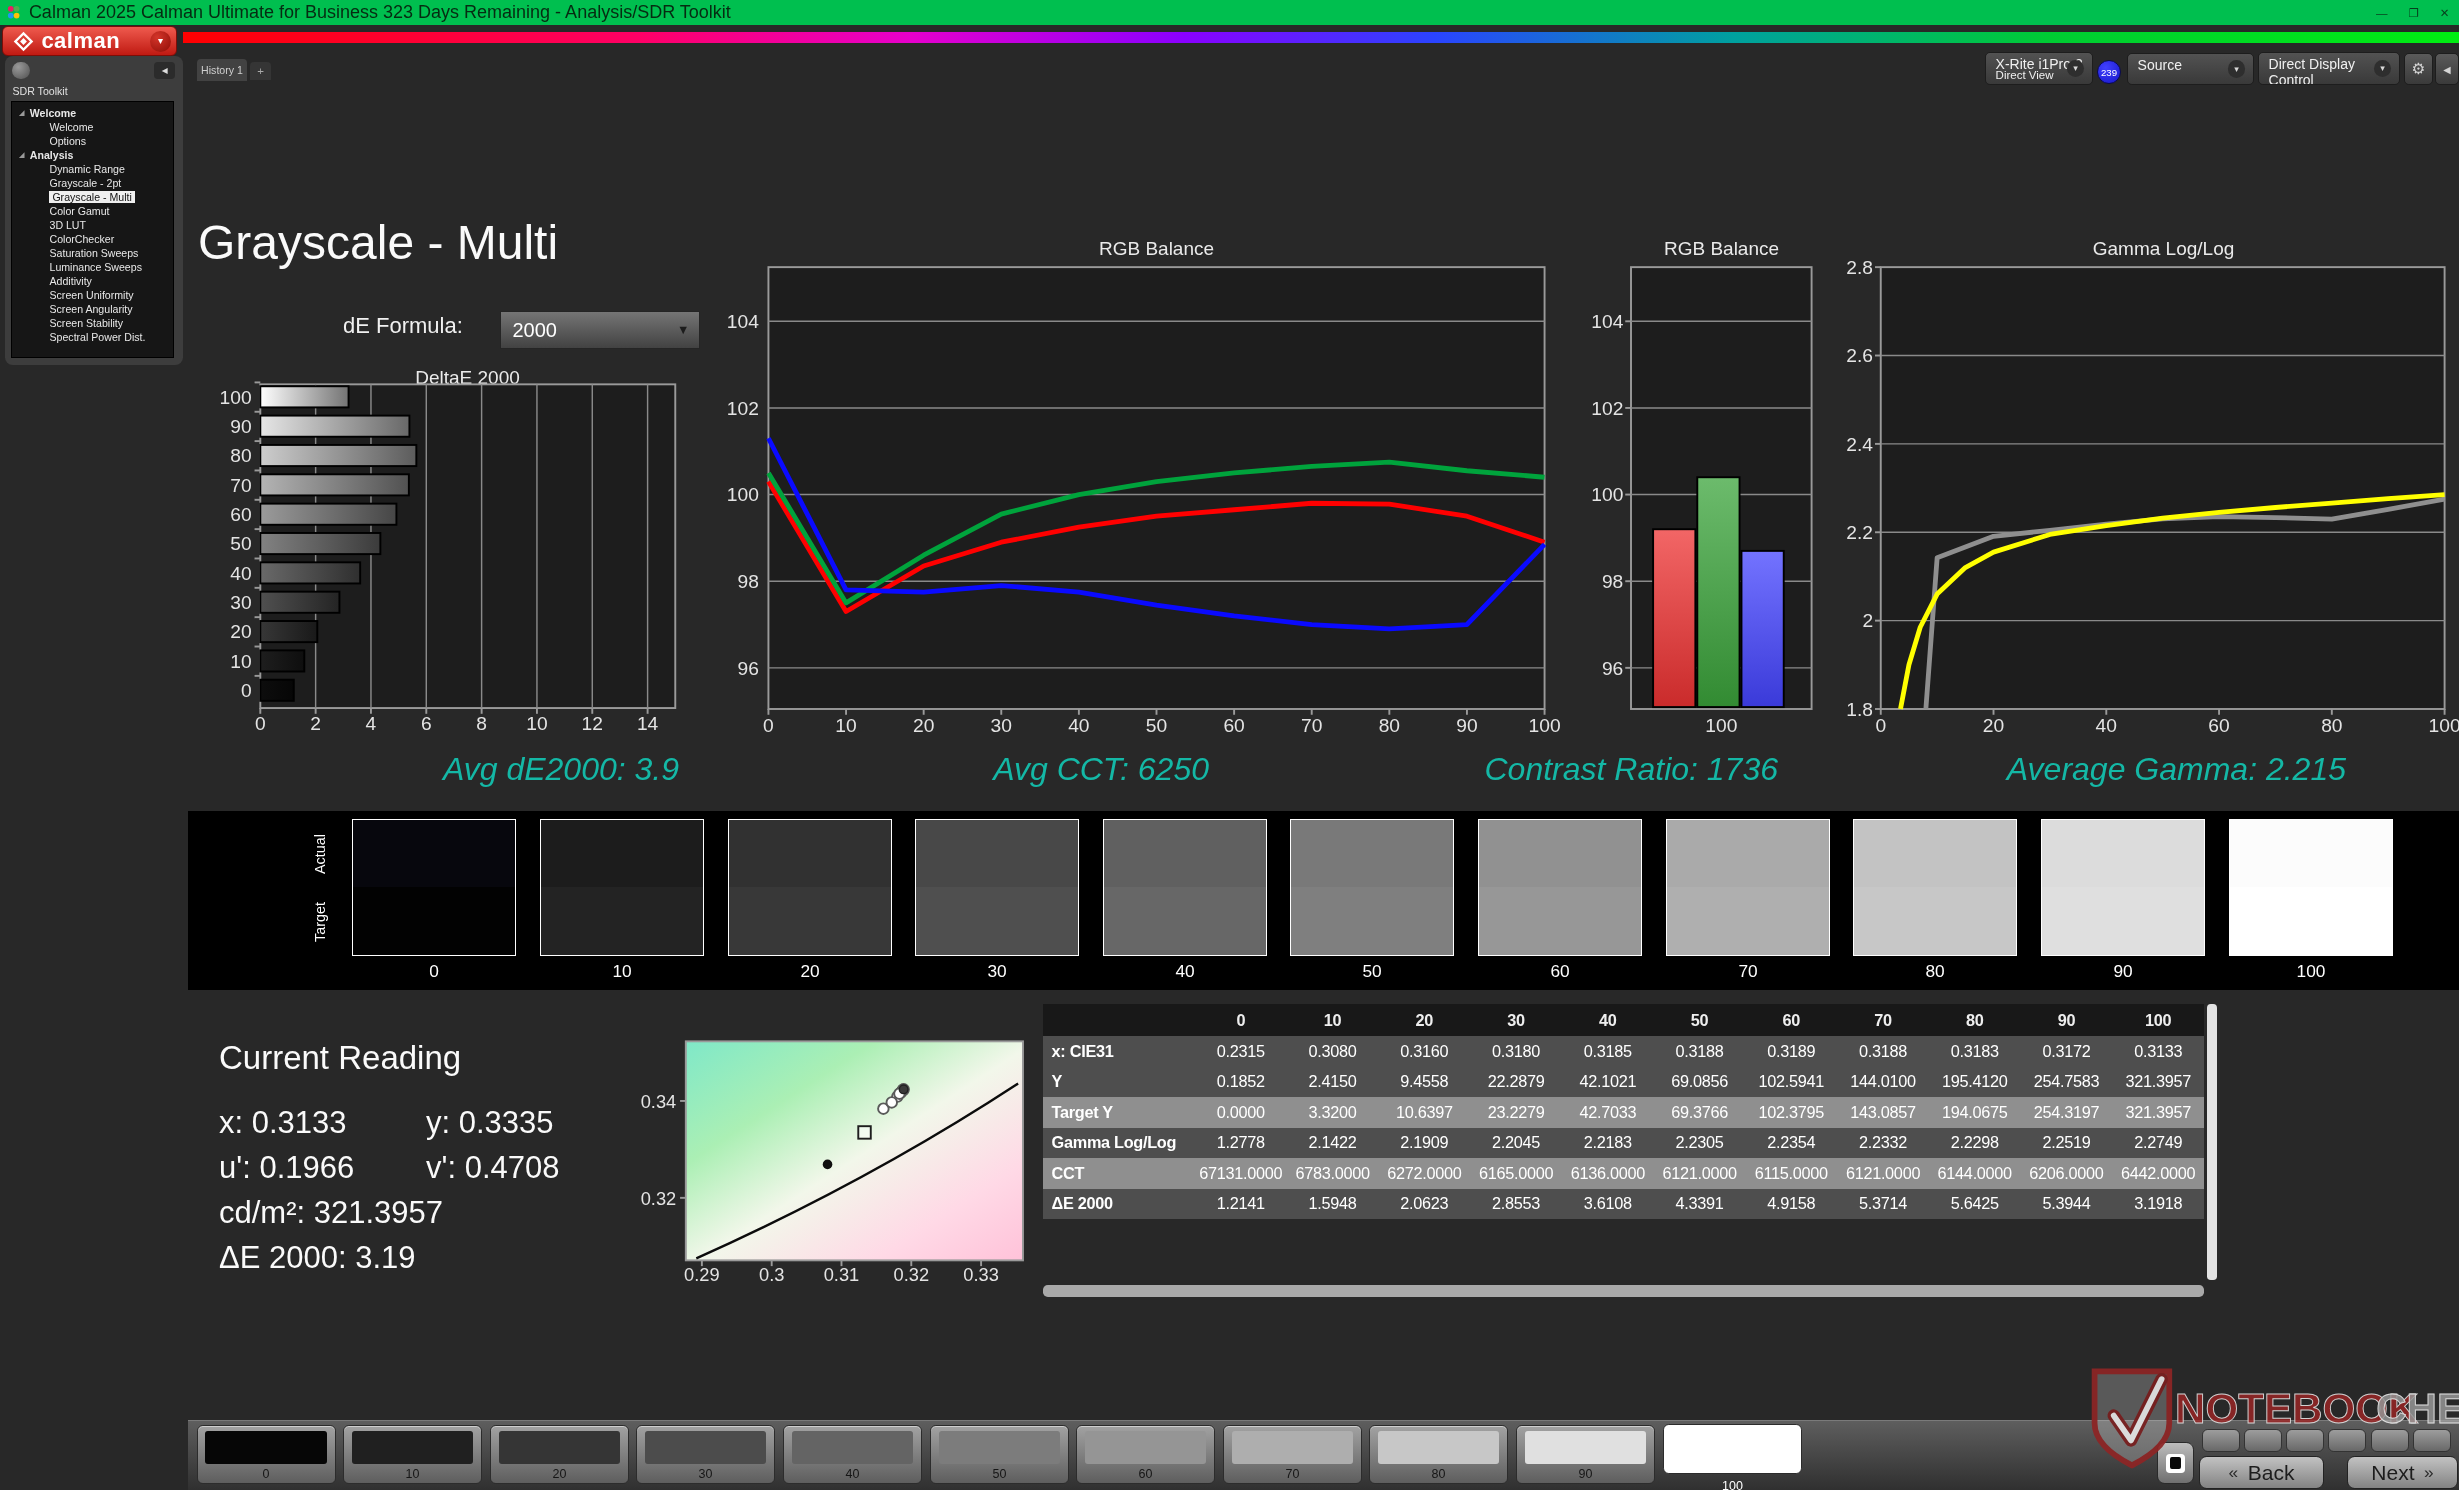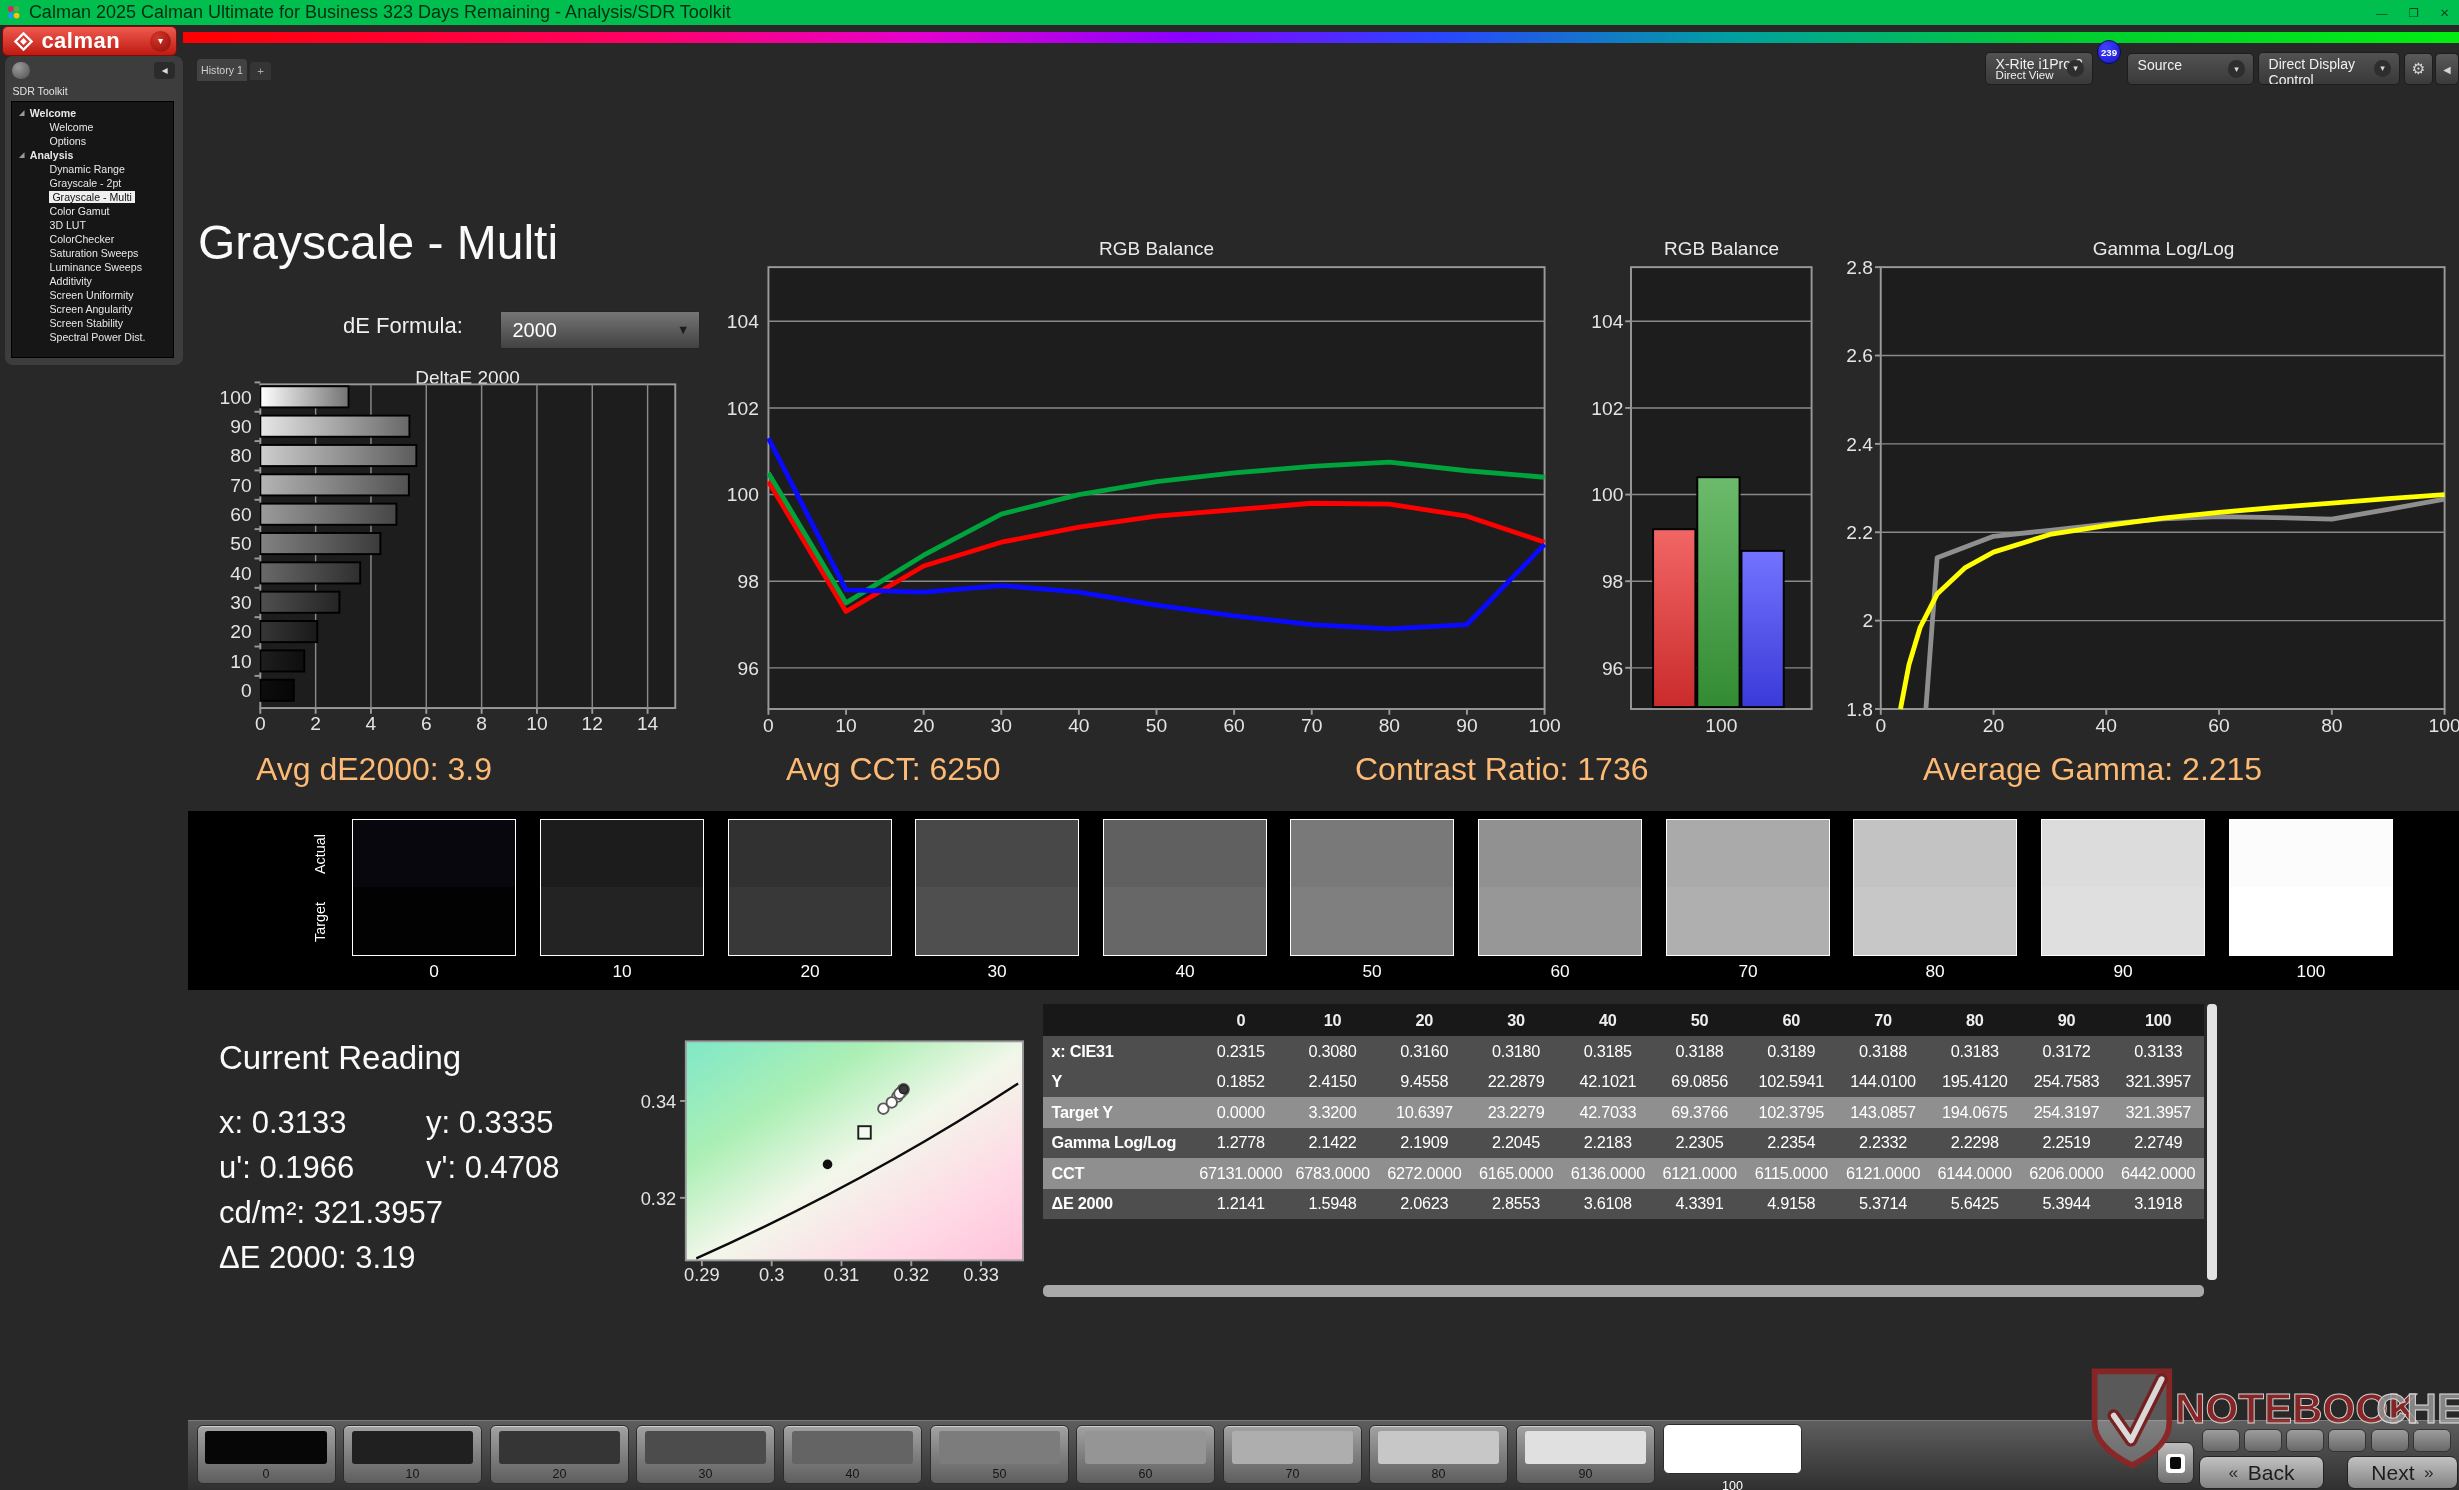--- a/index.html
+++ b/index.html
@@ -36,32 +36,32 @@
   .tree-item .expander{position:absolute;left:6.7px;top:2.9px;color:#9a9a9a;font-size:6.7px;}
   .tree-item .tl.sel{background:#efefef;color:#111;padding:0 2.9px;}
   
   .widget{position:absolute;border-radius:4.8px;background:linear-gradient(#525252,#393939);border:1px solid #1d1d1d;
     box-sizing:border-box;overflow:hidden;color:#f0f0f0;}
   .widget .stripe{position:absolute;left:0;top:0;bottom:0;width:3.8px;}
   .widget .wl1{position:absolute;left:9.6px;top:2.9px;font-size:14px;}
   .widget .wl2{position:absolute;left:9.6px;top:16.3px;font-size:11.5px;}
   .widget .chev{position:absolute;right:7.7px;top:50%;margin-top:-8.6px;width:17.3px;height:17.3px;border-radius:50%;
     background:#2e2e2e;color:#d8d8d8;font-size:7.7px;display:flex;align-items:center;justify-content:center;}
-  .badge{position:absolute;left:2097px;top:40px;width:24px;height:24px;border-radius:50%;background:radial-gradient(circle at 35% 30%,#4040ff,#1515c8);
-    border:1px solid #0a0a50;color:#fff;font-size:9.6px;font-weight:bold;display:flex;align-items:center;justify-content:center;box-sizing:border-box;}
+  .badge{position:absolute;left:2097px;top:60px;width:24px;height:24px;border-radius:50%;background:radial-gradient(circle at 35% 30%,#4040ff,#1515c8);
+    border:1px solid #0a0a50;color:#fff;font-size:9.6px;font-weight:normal;display:flex;align-items:center;justify-content:center;box-sizing:border-box;}
   .sq-btn{position:absolute;border-radius:4.8px;background:linear-gradient(#5a5a5a,#3a3a3a);border:1px solid #1d1d1d;
     color:#d5d5d5;display:flex;align-items:center;justify-content:center;box-sizing:border-box;}
   
   .main-title{position:absolute;left:198px;top:215px;font-size:48px;color:#fafafa;font-weight:normal;}
   .formula-label{position:absolute;left:343px;top:313px;font-size:22px;color:#f0f0f0;}
   .formula-dd{position:absolute;left:500px;top:311px;width:200px;height:38px;background:linear-gradient(#757575,#424242);
     border:1px solid #252525;box-sizing:border-box;color:#fff;font-size:20px;display:flex;align-items:center;padding-left:11.5px;}
   .formula-dd .dda{position:absolute;right:9.6px;color:#1c1c1c;font-size:12.5px;}
   .chart-title{position:absolute;width:269px;text-align:center;font-size:19px;color:#eaeaea;}
-  .summary{position:absolute;width:423px;top:751px;text-align:left;font-size:32px;color:#fdba74;white-space:nowrap;}
+  .summary{position:absolute;width:423px;top:751px;text-align:right;font-size:32px;color:#14b8a6;white-space:nowrap;font-style:italic;}
   
   .strip{position:absolute;left:188px;top:811px;width:2271px;height:179px;background:#000;}
   .strip .rot{position:absolute;left:123px;width:17.3px;color:#fff;font-size:14.4px;display:flex;align-items:center;justify-content:center;}
   .strip .rot span{transform:rotate(-90deg);white-space:nowrap;}
   .swatch{position:absolute;top:7.7px;width:164px;height:137px;border:1.9px solid #fff;box-sizing:border-box;}
   .swatch .half{position:absolute;left:0;width:100%;height:50%;}
   .swatch-label{position:absolute;top:150px;width:164px;text-align:center;color:#fff;font-size:17.3px;}
   
   .reading-title{position:absolute;left:219px;top:1039px;font-size:33px;color:#fafafa;}
   .r-row{position:absolute;left:219px;width:538px;font-size:31px;color:#fafafa;}

